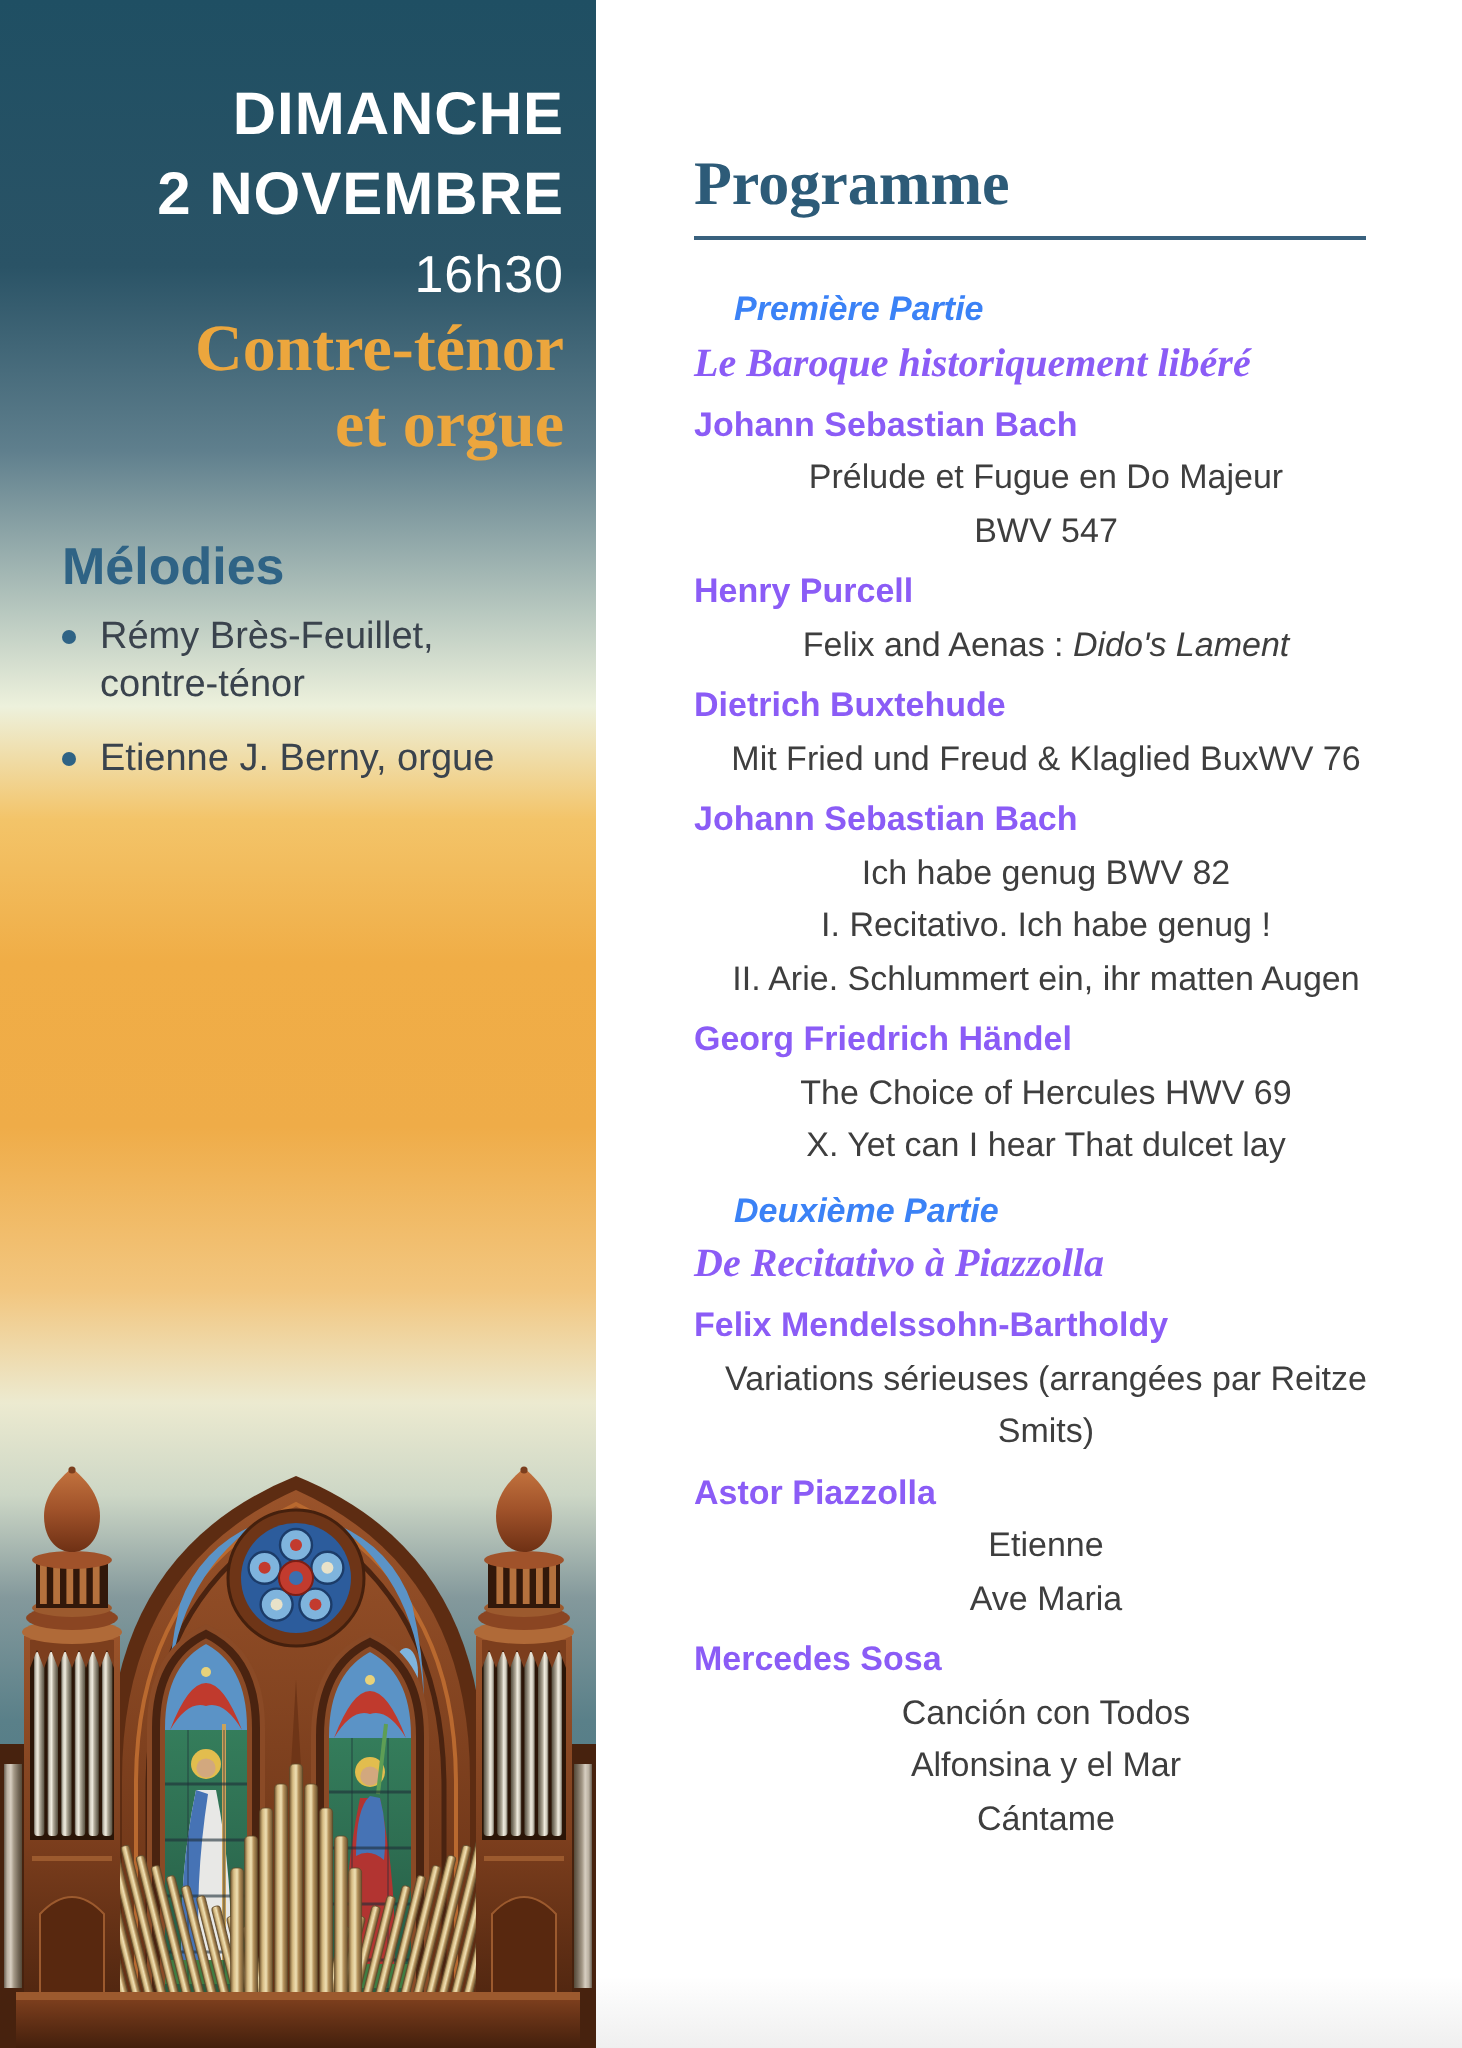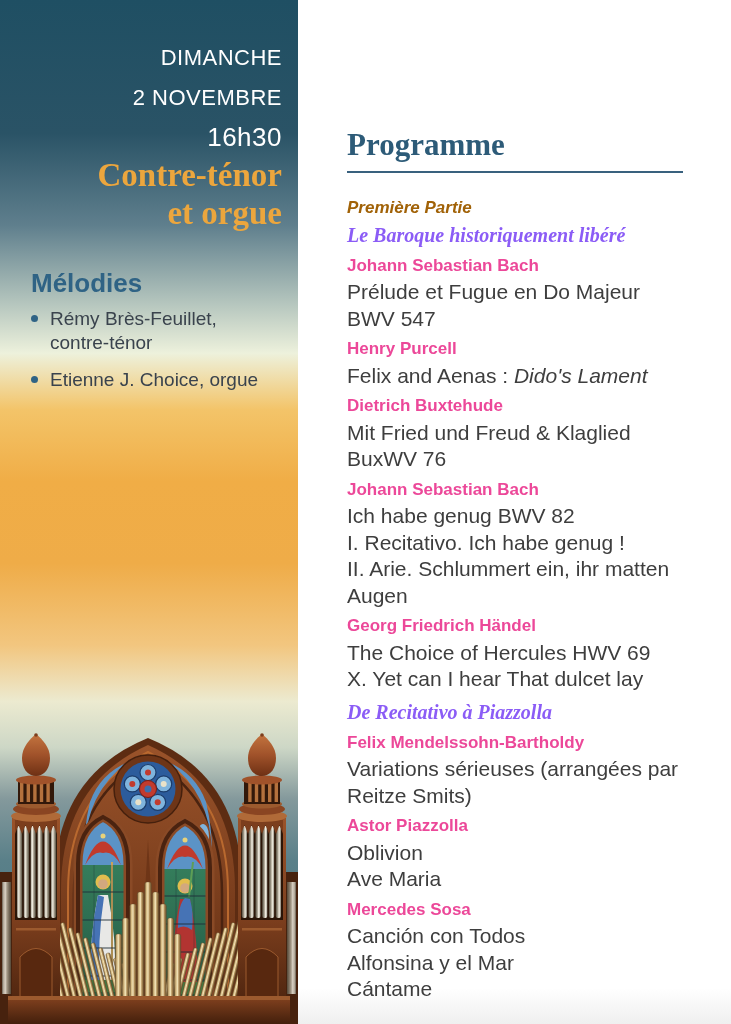--- a/index.html
+++ b/index.html
@@ -12,43 +12,43 @@
   
   .left-panel {
     position:absolute; left:0; top:0; width:298px; height:1024px;
     background:linear-gradient(180deg,
       #1f4f63 0%, #2a5366 13%, #5f7f8d 22%, #b9c9c0 30%,
       #edf1dc 34.5%, #f3c469 40%, #f0ad46 47%, #efac48 55%,
       #f2c67f 63%, #ecead0 68.5%, #cdd7c6 73%, #84999c 78%,
       #5a8089 84%, #416e7d 100%);
   }
   .date-block { padding:38px 16px 0 0; text-align:right; }
-  .date-line  { font-size:22px; font-weight:normal; color:#ffffff; line-height:40px; letter-spacing:.5px; }
+  .date-line  { font-size:30px; font-weight:bold; color:#ffffff; line-height:40px; letter-spacing:.5px; }
   .time-line  { font-size:26px; font-weight:normal; color:#ffffff; line-height:38px; letter-spacing:.5px; }
   .event-title{ font-family:"Liberation Serif", serif; font-weight:bold; color:#eca63d; font-size:33px; line-height:38px; }
 
   .melodies { margin-top:36px; padding-left:31px; }
   .melodies-heading { font-size:26px; color:#2f6385; line-height:30px; font-weight:bold; }
   .performers { list-style:none; margin-top:9px; }
   .performers li { position:relative; padding-left:19px; font-size:19px; line-height:24px; color:#3a434d; margin-bottom:13px; }
   .performers li::before { content:""; position:absolute; left:0; top:8px; width:7px; height:7px; border-radius:50%; background:#2f6385; }
 
   .illustration { position:absolute; bottom:0; left:0; width:298px; height:292px; }
 
   
-  .program-col { position:absolute; left:347px; top:16px; width:352px; padding-top:112px; }
+  .program-col { position:absolute; left:347px; top:1px; width:352px; padding-top:74px; }
   .program-title { font-family:"Liberation Serif", serif; font-size:31px; line-height:34px; color:#2d5b78; font-weight:bold; }
   .title-rule { border:none; border-top:2.5px solid #39617e; margin-top:9px; width:336px; }
   .part { margin-top:6px; }
   #program-parts .part:first-child { margin-top:22px; }
-  .part-label { font-size:17px; font-weight:bold; font-style:italic; color:#a16207; line-height:26.5px; }
+  .part-label { font-size:17px; font-weight:bold; font-style:italic; color:#3b82f6; line-height:26.5px;margin-left:20px; }
   .part-title { font-family:"Liberation Serif", serif; font-size:20px; font-weight:bold; font-style:italic; color:#8b5cf6; line-height:27px; }
   .entry { margin-top:4px; }
-  .composer   { font-size:17px; font-weight:bold; color:#ec4899; line-height:26.5px; }
-  .piece-line { font-size:21px; color:#3e3e3e; line-height:26.5px; }
+  .composer   { font-size:17px; font-weight:bold; color:#8b5cf6; line-height:26.5px; }
+  .piece-line { font-size:17px; color:#3e3e3e; line-height:26.5px;text-align:center; }
   .piece-line .it { font-style:italic; }
 
   .page-fade { position:absolute; left:298px; right:0; bottom:0; height:36px;
     background:linear-gradient(180deg, rgba(0,0,0,0) 0%, rgba(100,100,100,.10) 100%); }
 </style>
 </head>
 <body>
 
 <div class="left-panel">
   <div class="date-block">
@@ -56,21 +56,21 @@
     <div class="date-line">2 NOVEMBRE</div>
     <div class="time-line">16h30</div>
     <div class="event-title">Contre-ténor</div>
     <div class="event-title">et orgue</div>
   </div>
 
   <div class="melodies">
     <div class="melodies-heading">Mélodies</div>
     <ul class="performers">
         <li>Rémy Brès-Feuillet,<br>contre-ténor</li>
-        <li>Etienne J. Choice, orgue</li>
+        <li>Etienne J. Berny, orgue</li>
       </ul>
   </div>
 
   <div class="illustration">
     <svg width="298" height="292" viewBox="0 0 298 292" xmlns="http://www.w3.org/2000/svg">
       <defs>
         <linearGradient id="gMetal" x1="0" y1="0" x2="1" y2="0">
           <stop offset="0" stop-color="#6f6a5e"></stop>
             <stop offset=".18" stop-color="#cfcabc"></stop>
           <stop offset=".38" stop-color="#f0ece0"></stop>
@@ -337,28 +337,29 @@
           <div class="piece-line"><span>I. Recitativo. Ich habe genug !</span></div>
           <div class="piece-line"><span>II. Arie. Schlummert ein, ihr matten Augen</span></div>
         </div>
         <div class="entry">
           <div class="composer">Georg Friedrich Händel</div>
           <div class="piece-line"><span>The Choice of Hercules HWV 69</span></div>
           <div class="piece-line"><span>X. Yet can I hear That dulcet lay</span></div>
         </div>
       </section>
       <section class="part">
+        <div class="part-label">Deuxième Partie</div>
         <div class="part-title">De Recitativo à Piazzolla</div>
         <div class="entry">
           <div class="composer">Felix Mendelssohn-Bartholdy</div>
           <div class="piece-line"><span>Variations sérieuses (arrangées par Reitze Smits)</span></div>
         </div>
         <div class="entry">
           <div class="composer">Astor Piazzolla</div>
-          <div class="piece-line"><span>Oblivion</span></div>
+          <div class="piece-line"><span>Etienne</span></div>
           <div class="piece-line"><span>Ave Maria</span></div>
         </div>
         <div class="entry">
           <div class="composer">Mercedes Sosa</div>
           <div class="piece-line"><span>Canción con Todos</span></div>
           <div class="piece-line"><span>Alfonsina y el Mar</span></div>
           <div class="piece-line"><span>Cántame</span></div>
         </div>
       </section>
     </div>

